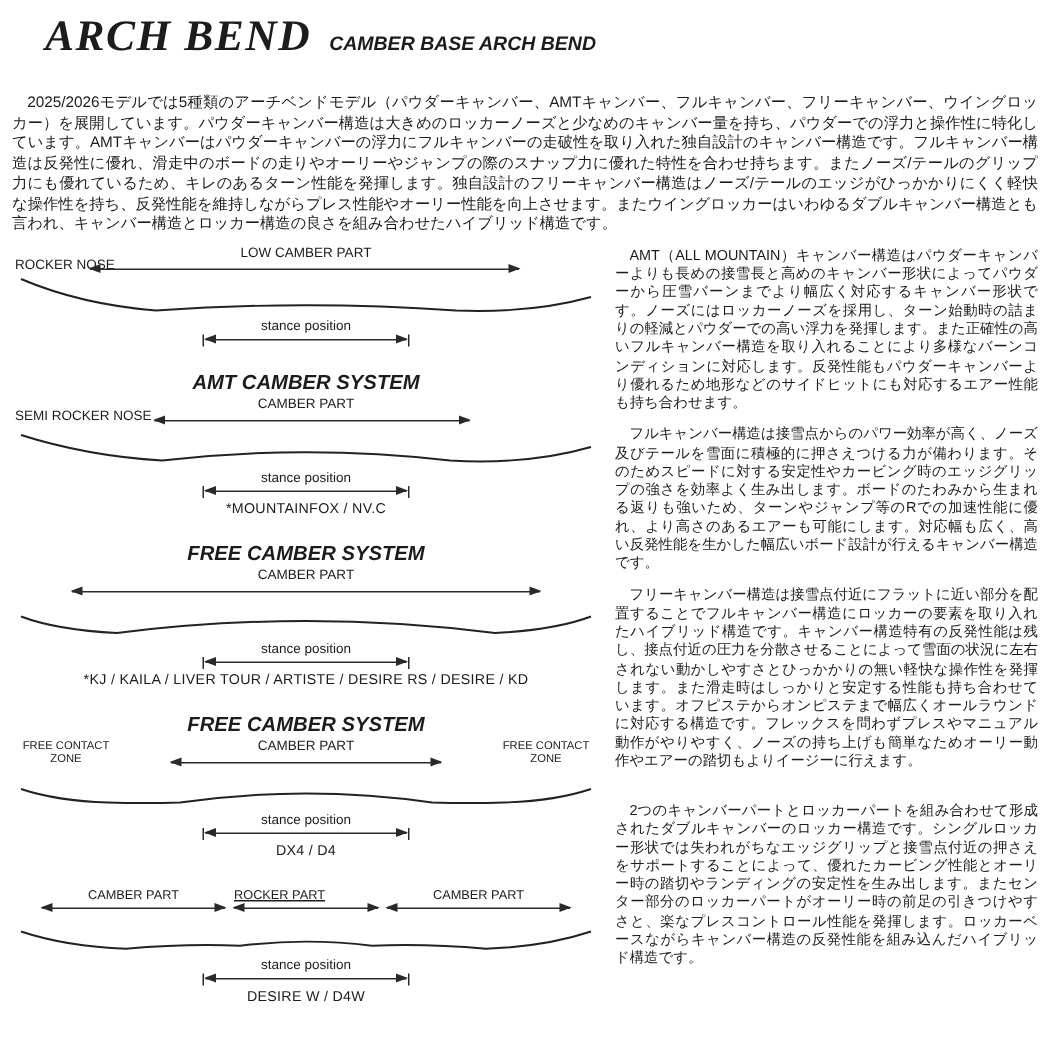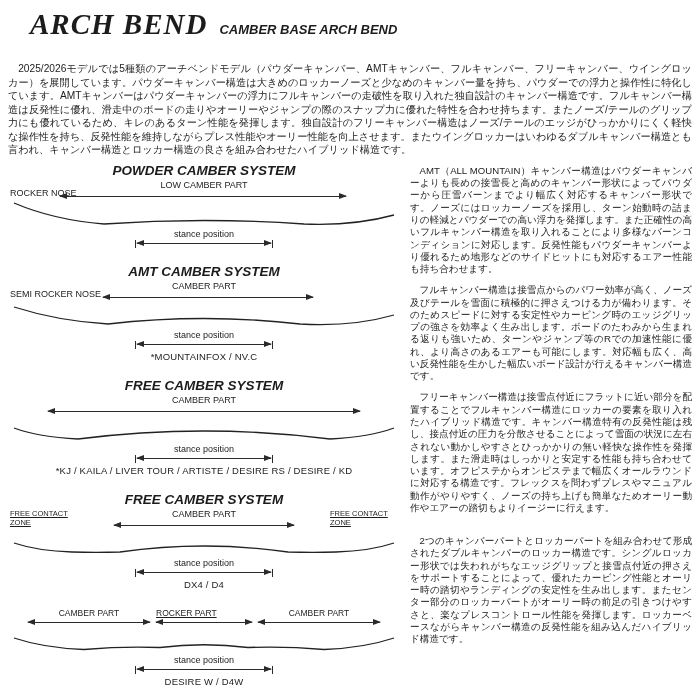--- a/index.html
+++ b/index.html
@@ -34,21 +34,21 @@
   .sys-title {
     text-align:center; font-weight:bold; font-style:italic;
     font-size:13.5px; margin-bottom:2px;
   }
   .diagram { position:relative; height:48px; }
   .lbl { font-size:9px; white-space:nowrap; }
   .lbl-top { position:absolute; top:0; left:0; width:100%; text-align:center; }
   .lbl-left { position:absolute; top:8px; left:2px; }
   .lbl-corner {
     position:absolute; top:1px; width:68px; font-size:7.5px;
-    line-height:1.15; white-space:normal;text-decoration:underline;
+    line-height:1.15; text-align:center; white-space:normal;
   }
   .curve { position:absolute; left:0; bottom:0; }
 
   
   .darrow { position:relative; height:0; border-top:1px solid #2a2a2a; }
   .darrow::before,.darrow::after {
     content:""; position:absolute; top:-4px; width:0; height:0;
     border-top:3.5px solid transparent; border-bottom:3.5px solid transparent;
   }
   .darrow::before { left:-1px; border-right:8px solid #2a2a2a; }
@@ -96,21 +96,20 @@
     <span class="sub-title">CAMBER BASE ARCH BEND</span>
   </div>
 
   <p class="intro">2025/2026モデルでは5種類のアーチベンドモデル（パウダーキャンバー、AMTキャンバー、フルキャンバー、フリーキャンバー、ウイングロッカー）を展開しています。パウダーキャンバー構造は大きめのロッカーノーズと少なめのキャンバー量を持ち、パウダーでの浮力と操作性に特化しています。AMTキャンバーはパウダーキャンバーの浮力にフルキャンバーの走破性を取り入れた独自設計のキャンバー構造です。フルキャンバー構造は反発性に優れ、滑走中のボードの走りやオーリーやジャンプの際のスナップ力に優れた特性を合わせ持ちます。またノーズ/テールのグリップ力にも優れているため、キレのあるターン性能を発揮します。独自設計のフリーキャンバー構造はノーズ/テールのエッジがひっかかりにくく軽快な操作性を持ち、反発性能を維持しながらプレス性能やオーリー性能を向上させます。またウイングロッカーはいわゆるダブルキャンバー構造とも言われ、キャンバー構造とロッカー構造の良さを組み合わせたハイブリッド構造です。</p>
 
   <div class="columns">
 
     <div class="left-col">
 
       <section class="system">
-        <h3 class="sys-title">POWDER CAMBER SYSTEM</h3>
         <div class="diagram d-powder">
           <div class="lbl lbl-top">LOW CAMBER PART</div>
           <div class="lbl lbl-left">ROCKER NOSE</div>
           <div class="darrow arrow-main"></div>
           <svg class="curve" width="392" height="28" viewBox="0 0 392 28">
             <path d="M6,3 Q46,20 96,24 Q196,17 296,24 Q346,26 386,15" fill="none" stroke="#222" stroke-width="1.3"></path>
           </svg>
         </div>
         <div class="stance-label">stance position</div>
         <div class="stance-arrow">

